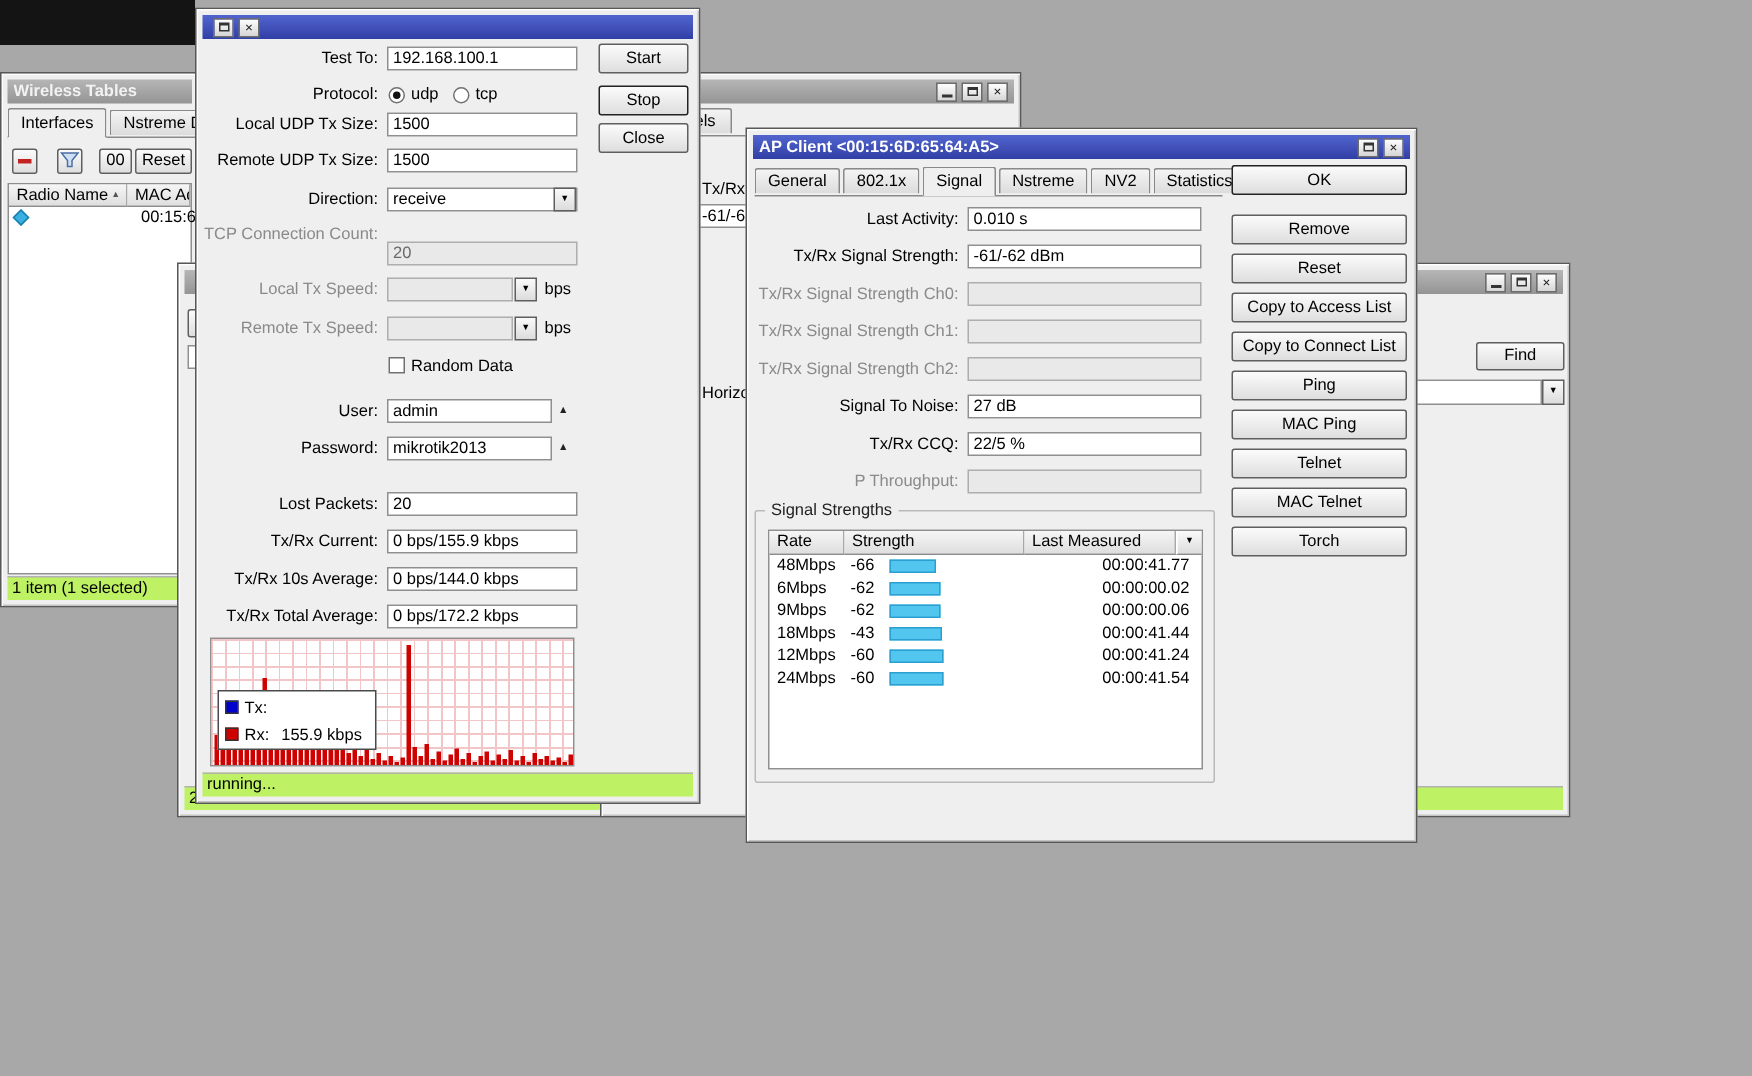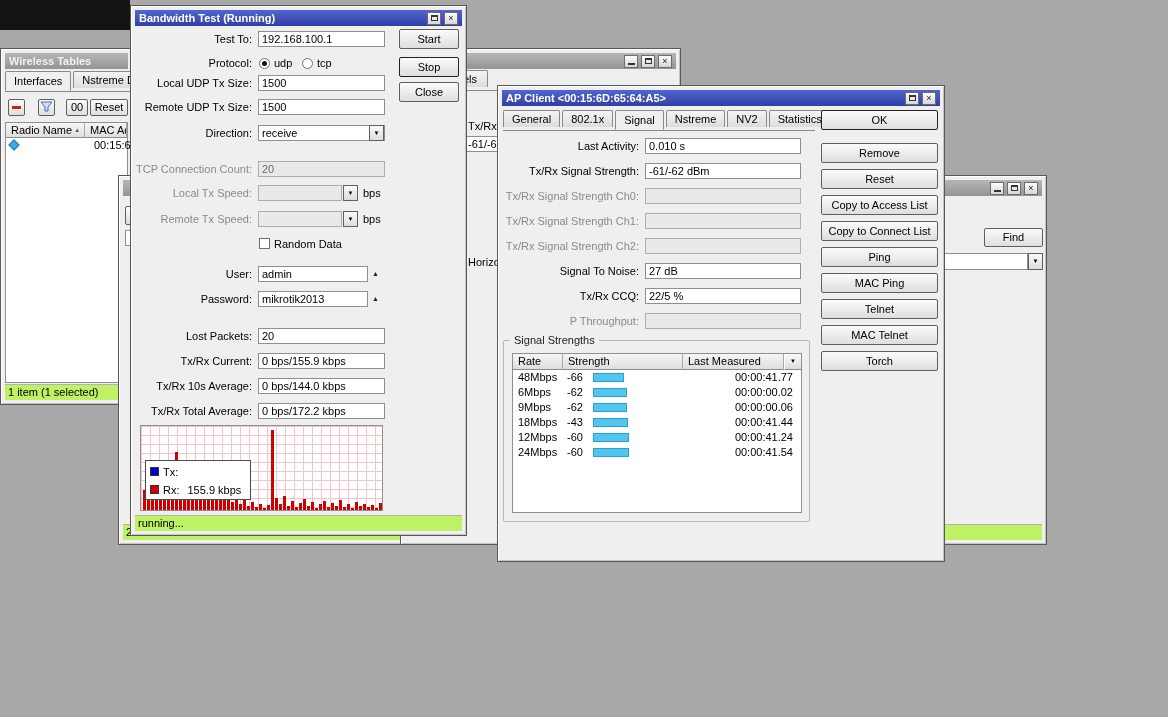--- a/index.html
+++ b/index.html
@@ -13,21 +13,21 @@
 .titlebar { position:absolute; top:0; left:0; right:0; height:16px;
   background:linear-gradient(#5265cf,#303fa5); color:#fff; font-weight:bold;
   line-height:16px; padding:0 4px; display:flex; align-items:center; }
 .titlebar.inactive { background:linear-gradient(#b6b6b6,#949494); color:#f2f2f2; }
 .titlebar .t { flex:1; white-space:nowrap; overflow:hidden; }
 .winbtn { width:14px; height:13px; margin-left:3px; background:linear-gradient(#fdfdfd,#d6d6d6);
   border:1px solid #6d6d6d; color:#222; font-weight:normal; font-size:9px; line-height:11px; text-align:center; flex:none; }
 .g-min { display:block; width:7px; height:2px; background:#333; margin:7px auto 0; }
 .g-max { display:block; width:7px; height:6px; border:1px solid #333; border-top:2px solid #333; margin:2px auto 0; }
 
-.tabs { position:absolute; display:flex; align-items:flex-start; border-bottom:1px solid #898989; }
+.tabs { position:absolute; display:flex; align-items:center; border-bottom:1px solid #898989; }
 .tab { height:17px; line-height:16px; padding:0 8px; background:linear-gradient(#f4f4f4,#dcdcdc);
   border:1px solid #898989; border-bottom:none; border-radius:2px 2px 0 0; margin-right:2px; white-space:nowrap; flex:none; }
 .tab.active { height:20px; line-height:19px; background:#efefef; margin-bottom:-1px; border-bottom:1px solid #efefef; }
 
 .btn { position:absolute; background:linear-gradient(#fbfbfb,#dedede); border:1px solid #5f5f5f;
   border-radius:2px; text-align:center; height:20px; line-height:18px; white-space:nowrap; overflow:hidden; }
 .btn.default { border-color:#222; }
 
 .field { position:absolute; height:16px; background:#fff; border:1px solid #8f8f8f;
   padding:1px 3px; line-height:12px; white-space:nowrap; overflow:hidden; }
@@ -161,21 +161,20 @@
     </div>
     <div class="frag" style="left:63px;top:65px;">Tx/Rx S</div>
     <div class="field" style="left:59px;top:83px;width:46px;">-61/-6</div>
     <div class="frag" style="left:63px;top:201px;">Horizo</div>
   </div>
 </div>
 
 <div class="window" id="win-bw" style="left:130px;top:5px;width:337px;height:531px;z-index:50;">
   <div class="body" id="bw-body">
     <div class="titlebar">
-      <span class="t">Bandwidth Test (Running)</span>
       <div class="winbtn">
           <span class="g-max"></span>
         </div>
       <div class="winbtn">×</div>
     </div>
 
     <div class="lbl" style="right:210px;top:21px;">Test To:</div>
     <div class="field" style="left:123px;top:21px;width:127px;">192.168.100.1</div>
 
     <div class="lbl" style="right:210px;top:45px;">Protocol:</div>
@@ -187,21 +186,21 @@
     <div class="lbl" style="right:210px;top:65px;">Local UDP Tx Size:</div>
     <div class="field" style="left:123px;top:65px;width:127px;">1500</div>
 
     <div class="lbl" style="right:210px;top:89px;">Remote UDP Tx Size:</div>
     <div class="field" style="left:123px;top:89px;width:127px;">1500</div>
 
     <div class="lbl" style="right:210px;top:115px;">Direction:</div>
     <div class="field" style="left:123px;top:115px;width:127px;">receive</div>
     <div class="combo" style="left:234px;top:115px;">▼</div>
 
-    <div class="lbl dis" style="right:210px;top:151px;">TCP Connection Count:</div>
+    <div class="lbl dis" style="right:210px;top:138px;">TCP Connection Count:</div>
     <div class="field disabled" style="left:123px;top:151px;width:127px;">20</div>
 
     <div class="lbl dis" style="right:210px;top:175px;">Local Tx Speed:</div>
     <div class="field disabled" style="left:123px;top:175px;width:84px;"></div>
     <div class="combo" style="left:208px;top:175px;">▼</div>
     <span class="rlabel" style="left:228px;top:175px;">bps</span>
 
     <div class="lbl dis" style="right:210px;top:201px;">Remote Tx Speed:</div>
     <div class="field disabled" style="left:123px;top:201px;width:84px;"></div>
     <div class="combo" style="left:208px;top:201px;">▼</div>

